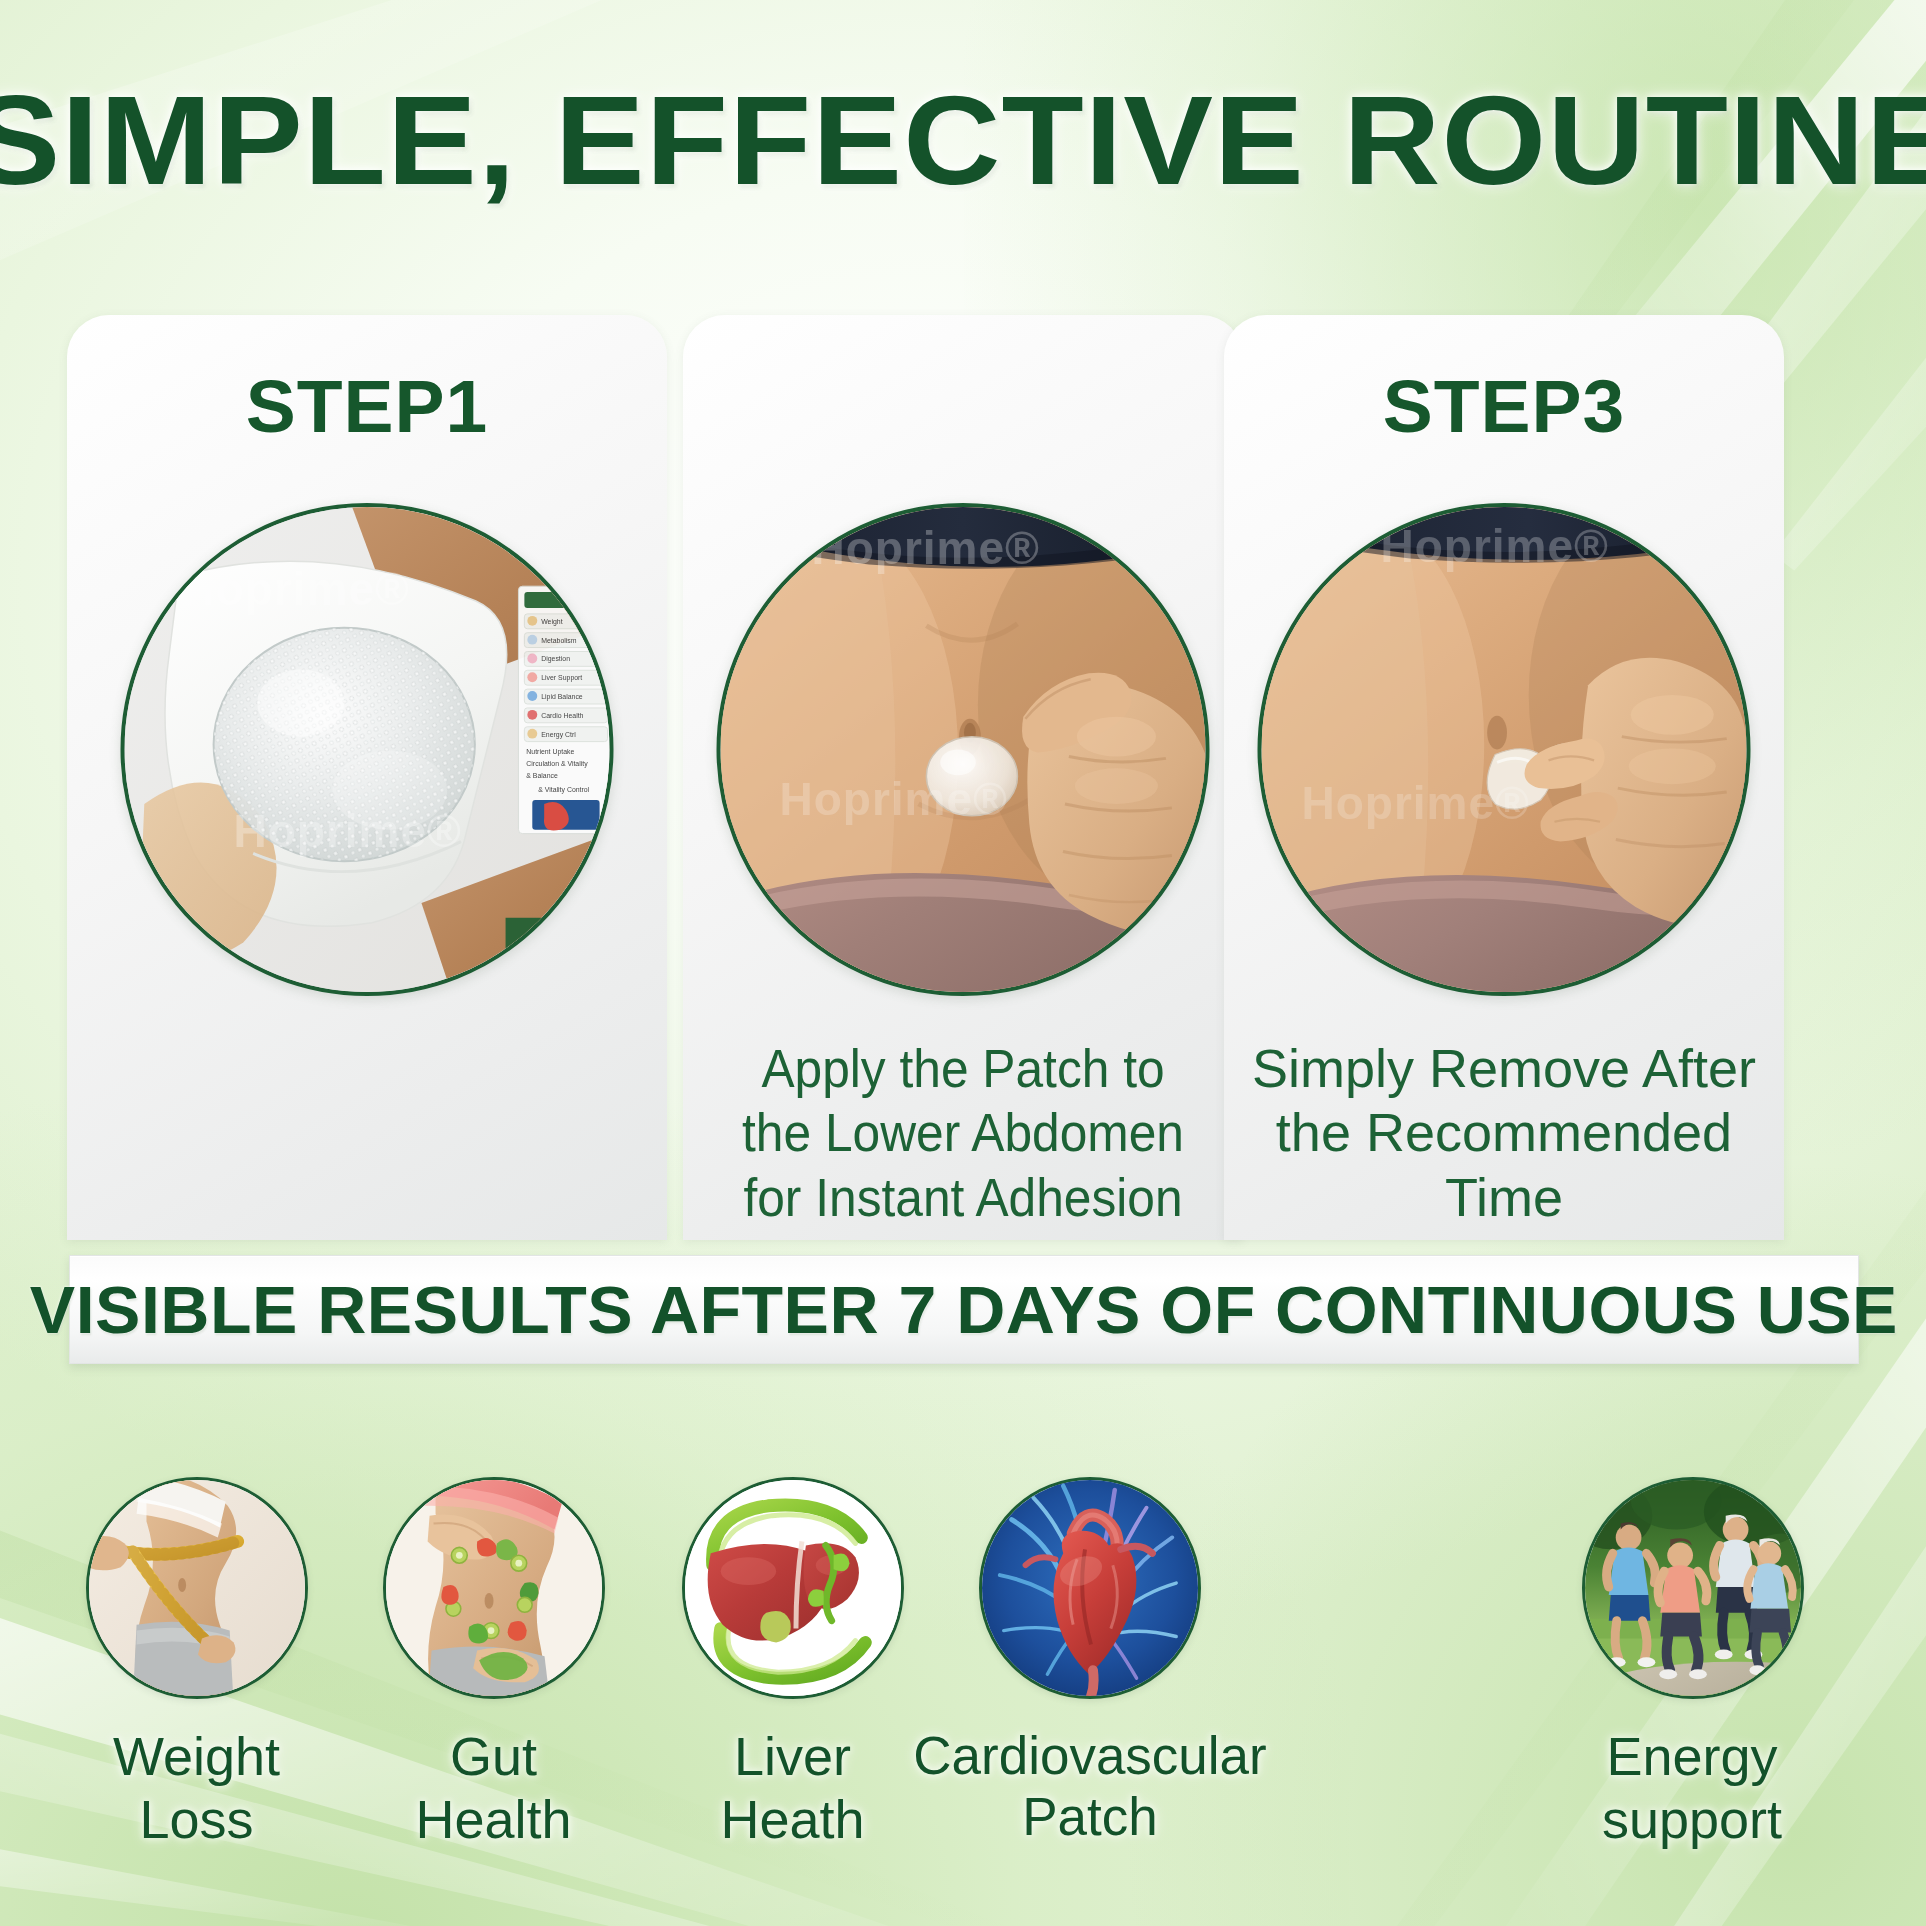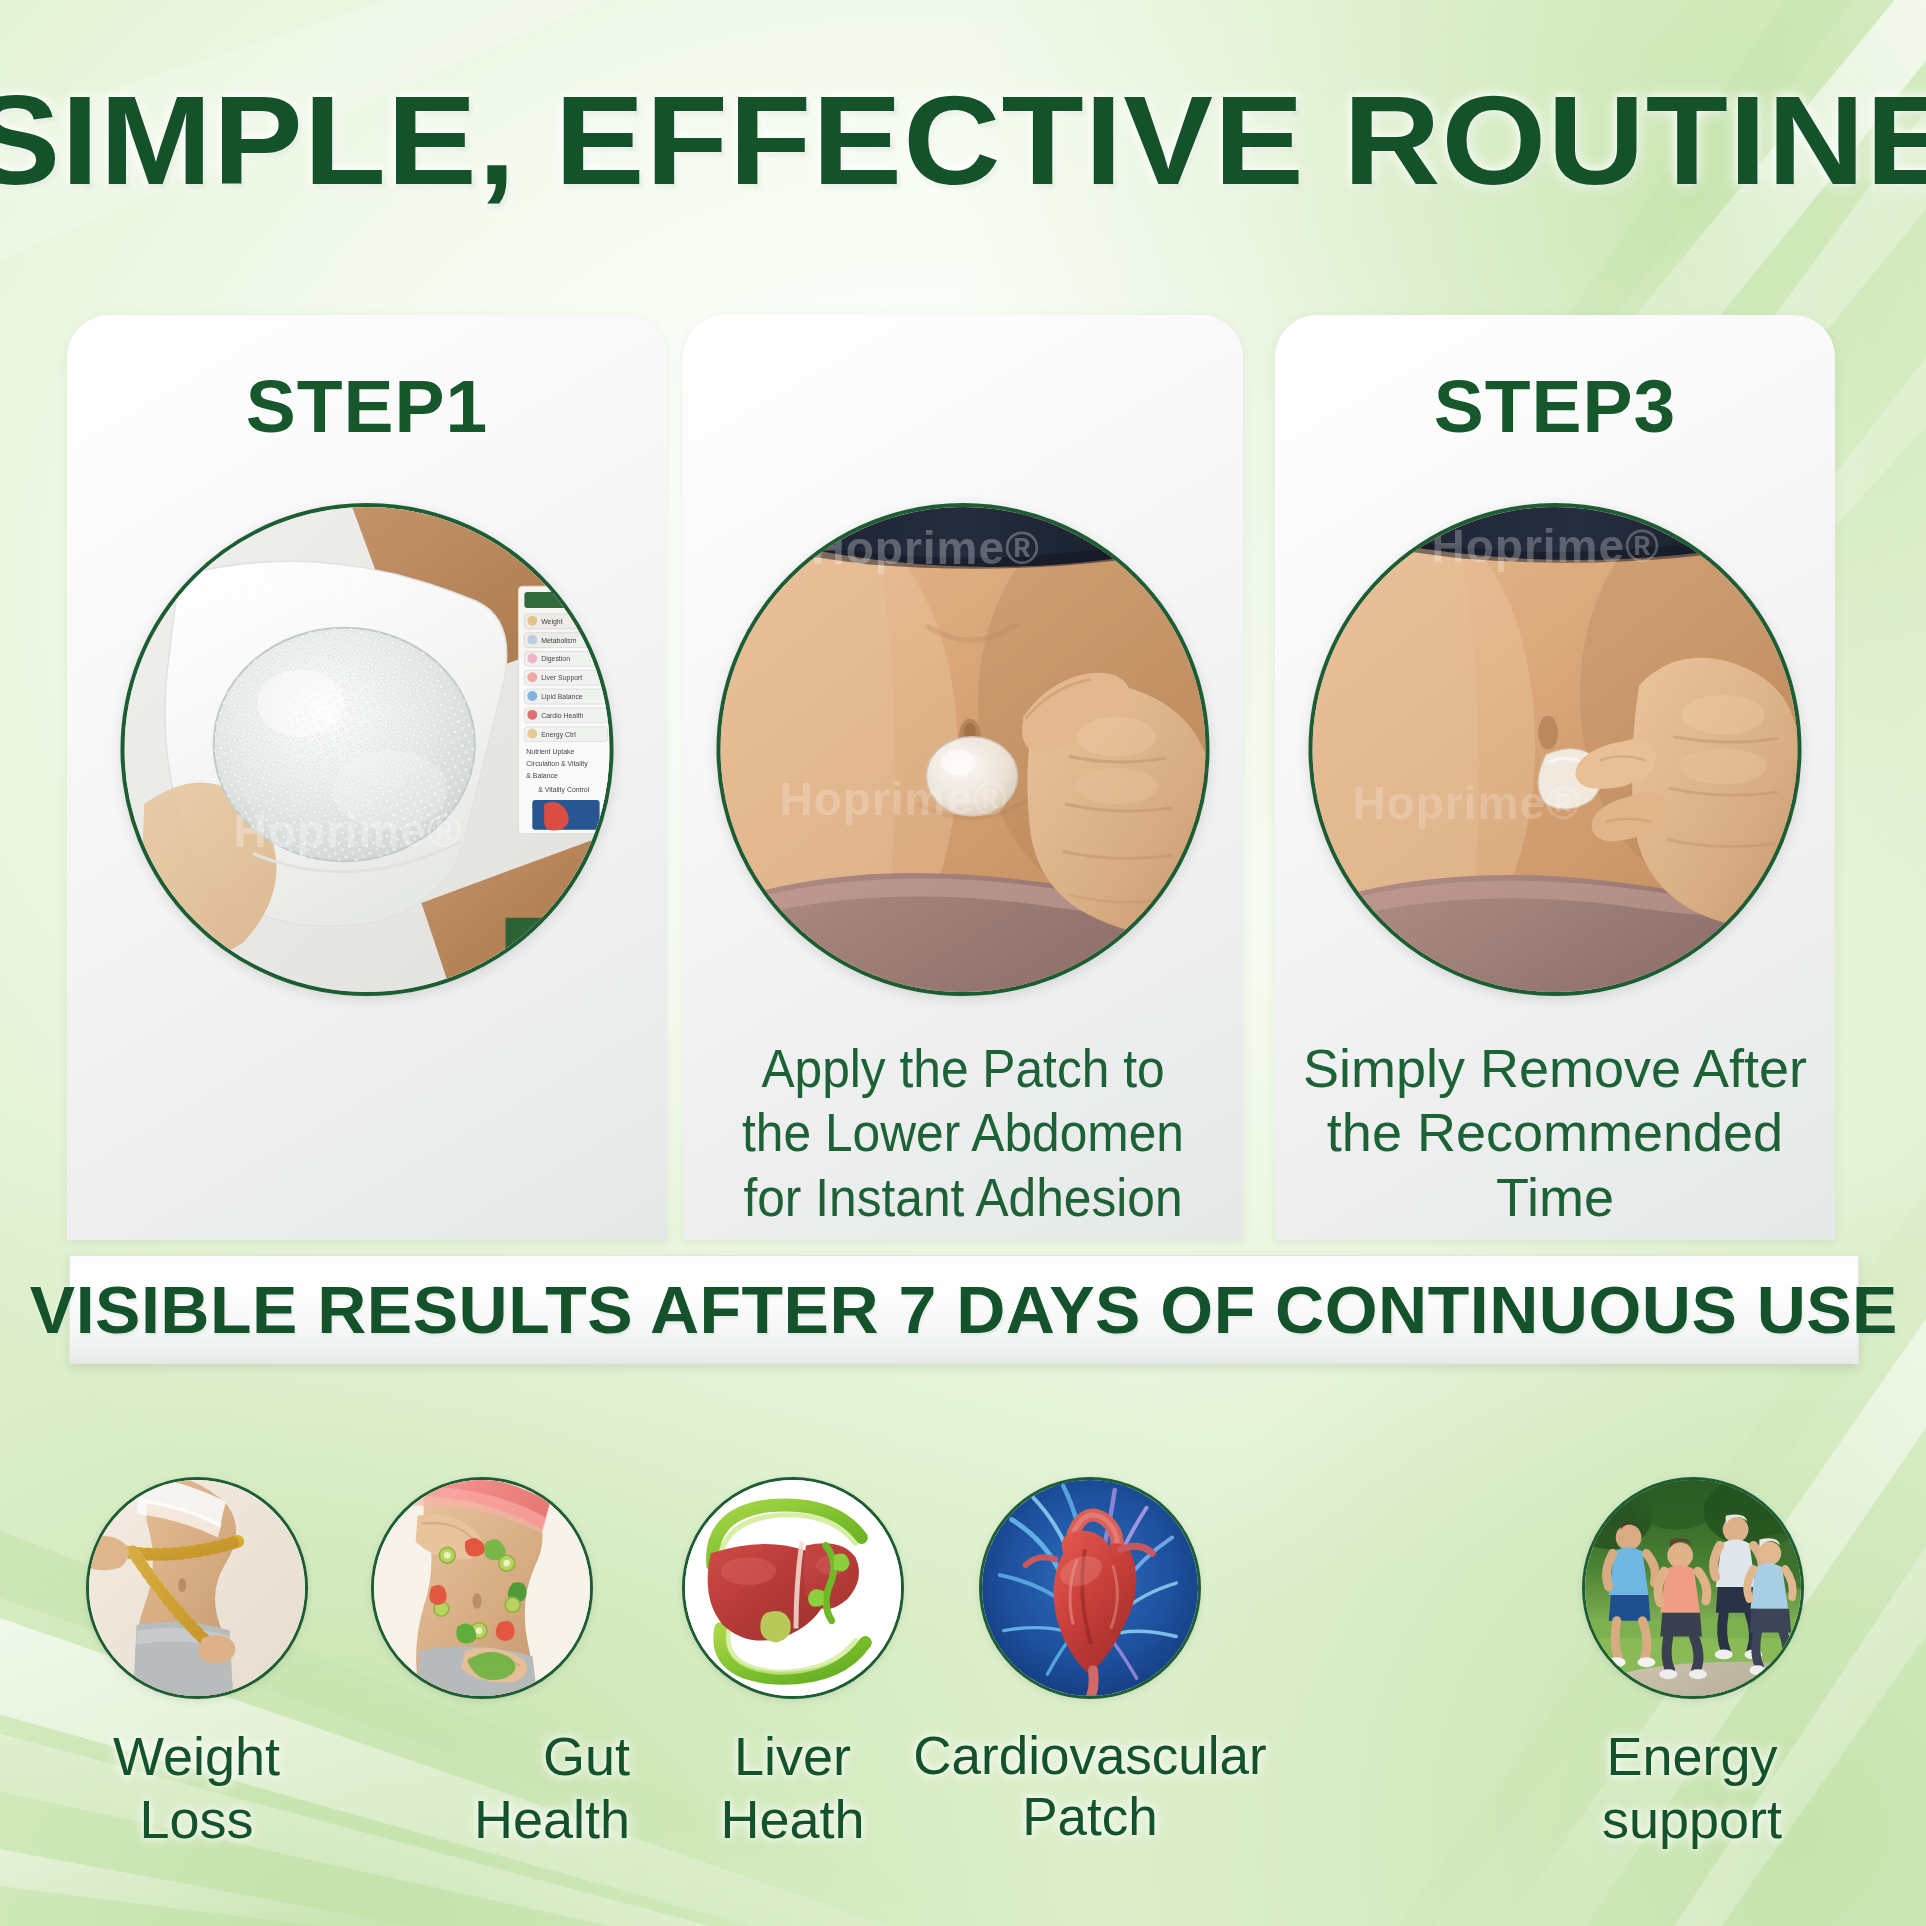--- a/index.html
+++ b/index.html
@@ -51,21 +51,21 @@
   
   #steps{position:absolute;left:0;top:0;width:1927px;height:1927px;}
   .card{
     position:absolute;top:315px;height:925px;
     background:linear-gradient(150deg,#ffffff 0%,#f6f6f6 42%,#eceded 78%,#e6e8e8 100%);
     border-radius:42px 42px 0 0;
     box-shadow:0 2px 10px rgba(90,110,90,.10);
   }
   .card.c1{left:67px;width:560px;padding-left:40px;}
   .card.c2{left:683px;width:560px;}
-  .card.c3{left:1275px;width:560px;}
+  .card.c3{left:1224px;width:560px;}
 
   .step-label{
     position:absolute;left:0;right:0;top:48px;
     text-align:center;
     font-weight:bold;font-size:75px;letter-spacing:1px;
     color:#16572c;
     text-shadow:0 0 4px rgba(255,255,255,.8);
   }
 
   
@@ -119,21 +119,21 @@
   }
   .ben .circ .inner{position:absolute;inset:0;}
   .ben .lbl{
     margin-top:26px;
     font-size:54px;line-height:1.16;
     color:#13522a;
     text-shadow:0 0 7px rgba(255,255,255,.95),0 0 14px rgba(255,255,255,.8);
     white-space:pre-line;
   }
   .ben.b1{left:48px;}
-  .ben.b2{left:333px;text-align:right;}
+  .ben.b2{left:345px;}
   .ben.b3{left:644px;}
   .ben.b4{left:941px;}
   .ben.b5{left:1245px;}
   .ben.b4 .lbl{font-size:53px;width:416px;margin-left:-59px;}
   .ben.b5{left:1544px;}
   .ben.b5 .lbl{width:356px;margin-left:-30px;}
 
   
   .wm{
     position:absolute;color:rgba(255,255,255,.30);

